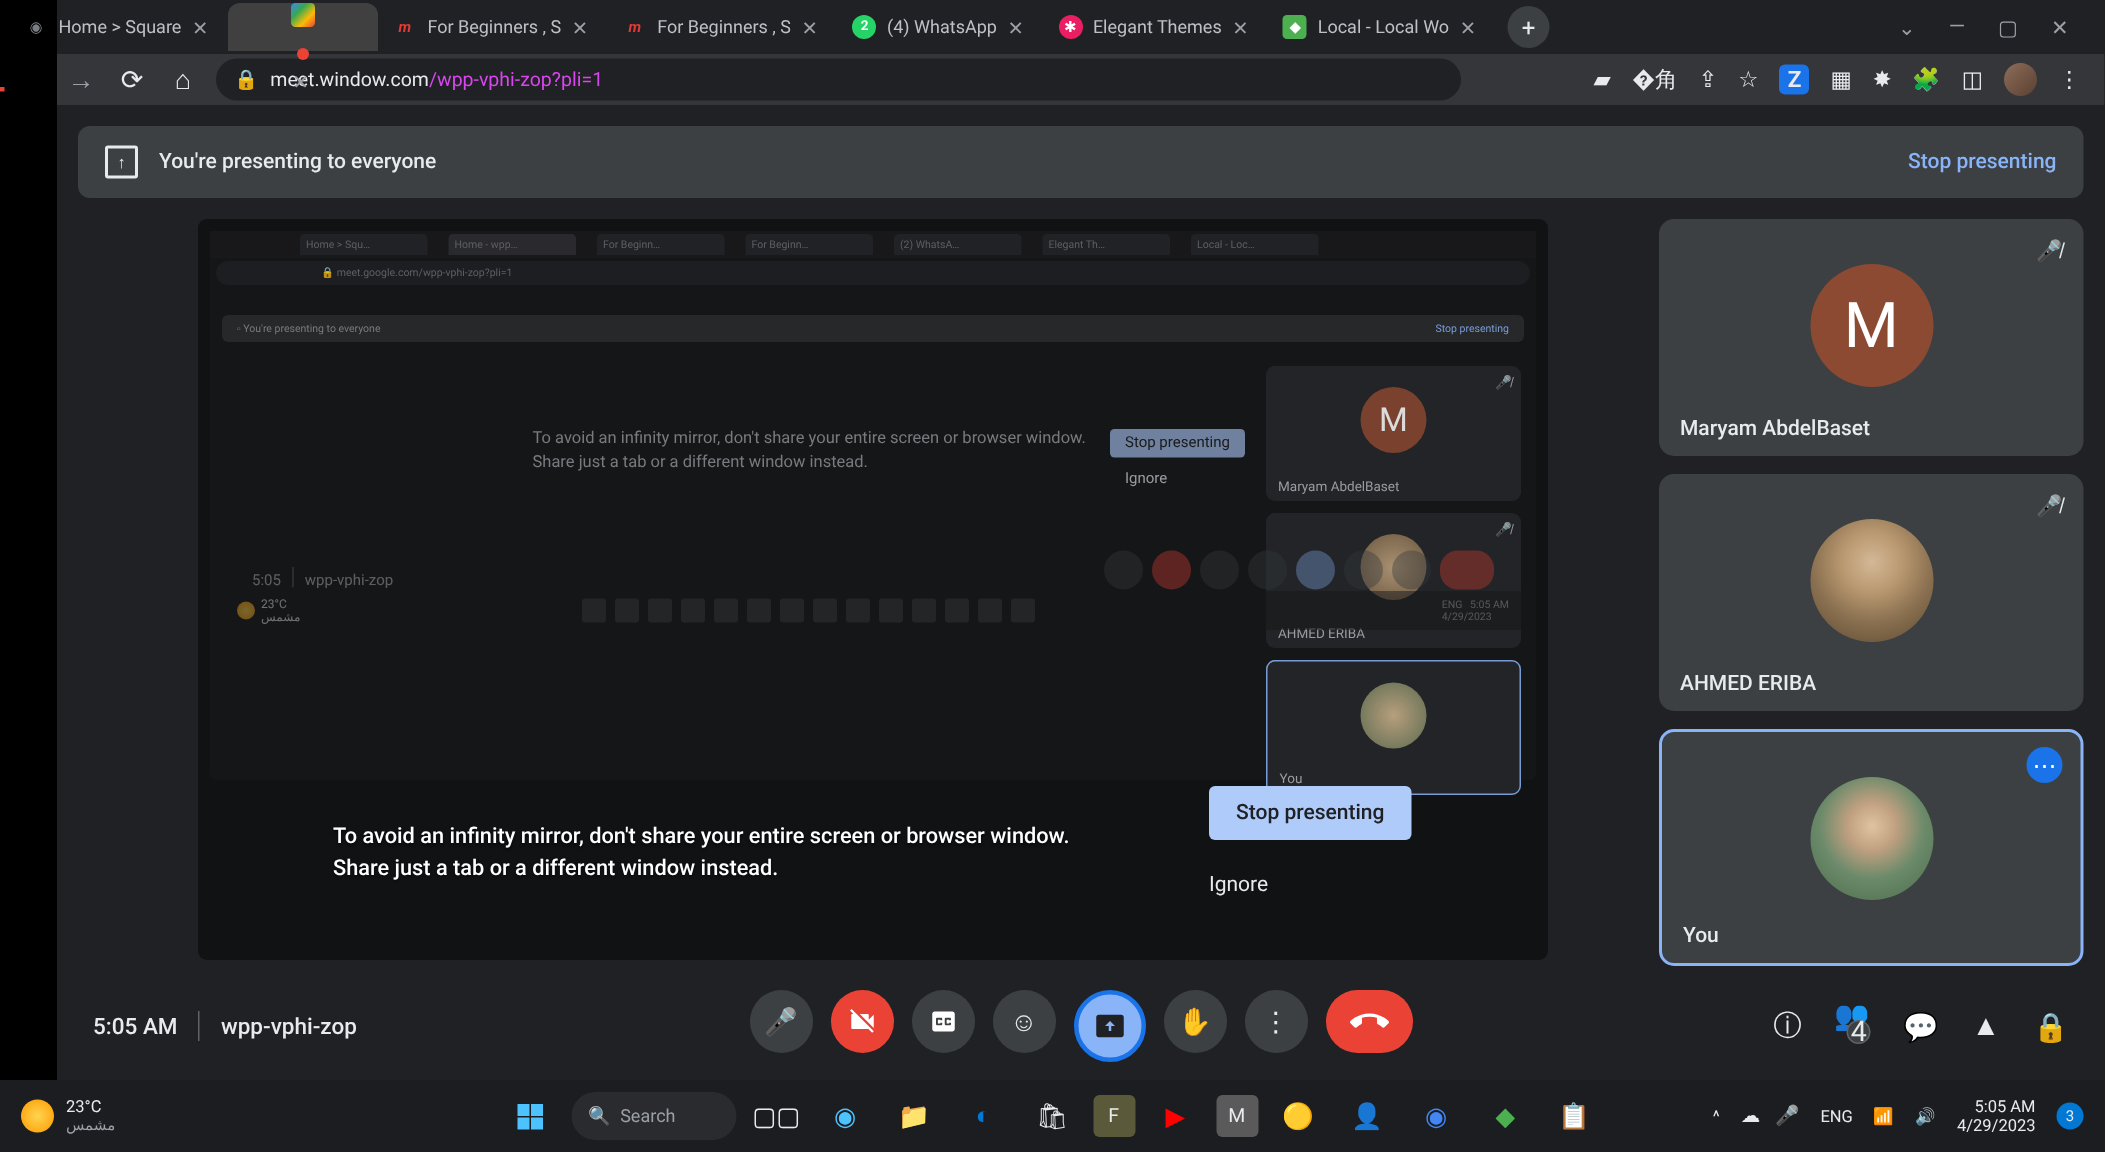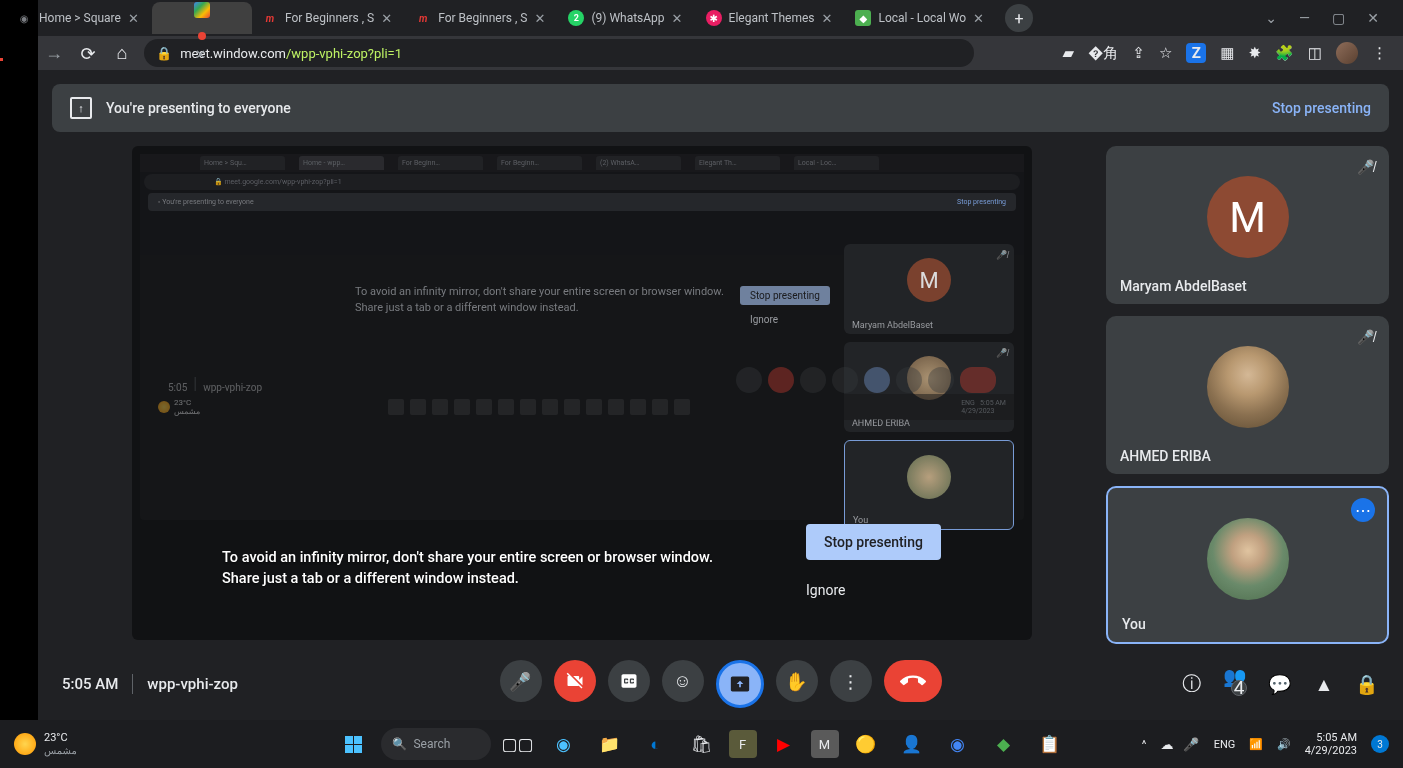--- a/index.html
+++ b/index.html
@@ -16,40 +16,40 @@
 .tab .rec-dot { width:8px; height:8px; background:#ea4335; border-radius:50%; flex-shrink:0;}
 .new-tab { width:28px; height:28px; background:#3c4043; border-radius:50%; display:flex; align-items:center; justify-content:center; color:#e8eaed; margin-left:8px; cursor:pointer; }
 .win-controls { margin-left:auto; display:flex; gap:22px; padding-right:18px; color:#9aa0a6; }
 .win-controls span { cursor:pointer; font-size:14px; }
 
 .toolbar { height:34px; background:#35363a; display:flex; align-items:center; padding:0 8px; gap:10px; }
 .nav-btn { color:#9aa0a6; font-size:18px; cursor:pointer; width:24px; text-align:center; }
 .nav-btn.enabled { color:#e8eaed; }
 .omnibox { flex:1; max-width:830px; height:28px; background:#202124; border-radius:14px; display:flex; align-items:center; padding:0 12px; gap:8px; color:#9aa0a6; font-size:13px; }
 .omnibox .url { color:#e8eaed; }
-.omnibox .url-path { color:#bef264; }
+.omnibox .url-path { color:#d946ef; }
 .toolbar-right { display:flex; align-items:center; gap:14px; margin-left:auto; padding-right:8px; }
 .toolbar-right span { color:#e8eaed; font-size:15px; cursor:pointer; }
 .ext-z { width:20px;height:20px;background:#1a73e8;border-radius:4px;display:flex;align-items:center;justify-content:center;color:#fff;font-weight:bold;font-size:12px;}
 .avatar-small { width:22px;height:22px;border-radius:50%;background:linear-gradient(135deg,#8e6d5a,#5a4030);}
 
 
 .meet { position:absolute; top:70px; left:38px; right:0; bottom:48px; background:#202124; }
 .present-banner { margin:14px; height:48px; background:#3c4043; border-radius:8px; display:flex; align-items:center; padding:0 18px; gap:14px; }
 .present-banner .picon { width:22px;height:22px;border:2px solid #e8eaed;border-radius:2px;display:flex;align-items:center;justify-content:center;font-size:11px;color:#e8eaed;}
 .present-banner .ptext { font-size:14px; font-weight:500; color:#e8eaed; }
 .present-banner .stop-link { margin-left:auto; color:#8ab4f8; font-size:14px; font-weight:500; cursor:pointer; }
 
 .main-stage { position:absolute; top:76px; left:14px; right:311px; bottom:80px; }
 .mirror-frame { position:absolute; inset:0 60px 0 80px; background:#111214; border-radius:6px; overflow:hidden; }
 .mirror-inner { position:absolute; inset:8px 8px 120px 8px; background:#161719; border-radius:4px; opacity:0.85; }
 .mirror-tabs { height:18px; background:#1a1b1d; display:flex; gap:14px; padding:2px 60px; }
 .mtab { flex:1; max-width:85px; background:#252628; border-radius:3px 3px 0 0; font-size:7px; color:#6a6d72; display:flex; align-items:center; padding:0 4px; overflow:hidden;}
 .mirror-url { height:16px; background:#202124; margin:2px 4px; border-radius:8px; font-size:7px; color:#6a6d72; display:flex; align-items:center; padding:0 70px;}
-.mirror-banner { height:18px; background:#2a2c2f; margin:3px 8px; border-radius:4px; font-size:7px; color:#8a8d92; display:flex; align-items:center; padding:0 10px; justify-content:space-between;}
+.mirror-banner { height:18px; background:#2a2c2f; margin:20px 8px; border-radius:4px; font-size:7px; color:#8a8d92; display:flex; align-items:center; padding:0 10px; justify-content:space-between;}
 .mirror-sidebar { position:absolute; right:10px; top:90px; width:170px; display:flex; flex-direction:column; gap:8px;}
 .mtile { height:90px; background:#26282b; border-radius:6px; position:relative; padding:6px;}
 .mtile.sel { border:1.5px solid #8ab4f8; height:90px; }
 .mtile .mava { width:44px;height:44px;border-radius:50%;position:absolute;top:14px;left:50%;transform:translateX(-50%);}
 .mtile .mname { position:absolute; bottom:4px; left:8px; font-size:9px; color:#b0b3b8;}
 .mtile .mmute { position:absolute; top:6px; right:6px; font-size:9px; color:#b0b3b8;}
 
 .mirror-hint { position:absolute; left:215px; bottom:205px; font-size:11px; color:#8a8d92; line-height:1.4; }
 .mirror-stop-btn { position:absolute; left:600px; bottom:215px; background:#aecbfa; color:#202124; font-size:10px; padding:4px 10px; border-radius:3px; opacity:0.7;}
 .mirror-ignore { position:absolute; left:610px; bottom:195px; font-size:10px; color:#b0b3b8;}
@@ -136,21 +136,21 @@
         <span class="title">For Beginners , S</span>
         <span class="close">✕</span>
       </div>
     <div class="tab">
         <span class="favicon" style="color:#e53935;font-weight:bold;font-style:italic">m</span>
         <span class="title">For Beginners , S</span>
         <span class="close">✕</span>
       </div>
     <div class="tab">
         <span class="favicon" style="background:#25d366;color:#fff;border-radius:50%;font-size:9px;font-weight:bold">2</span>
-        <span class="title">(9) WhatsApp</span>
+        <span class="title">(4) WhatsApp</span>
         <span class="close">✕</span>
       </div>
     <div class="tab">
         <span class="favicon" style="background:#e91e63;color:#fff;border-radius:50%">✱</span>
         <span class="title">Elegant Themes</span>
         <span class="close">✕</span>
       </div>
     <div class="tab">
         <span class="favicon" style="background:#4caf50;color:#fff;border-radius:3px">◆</span>
         <span class="title">Local - Local Wo</span>

